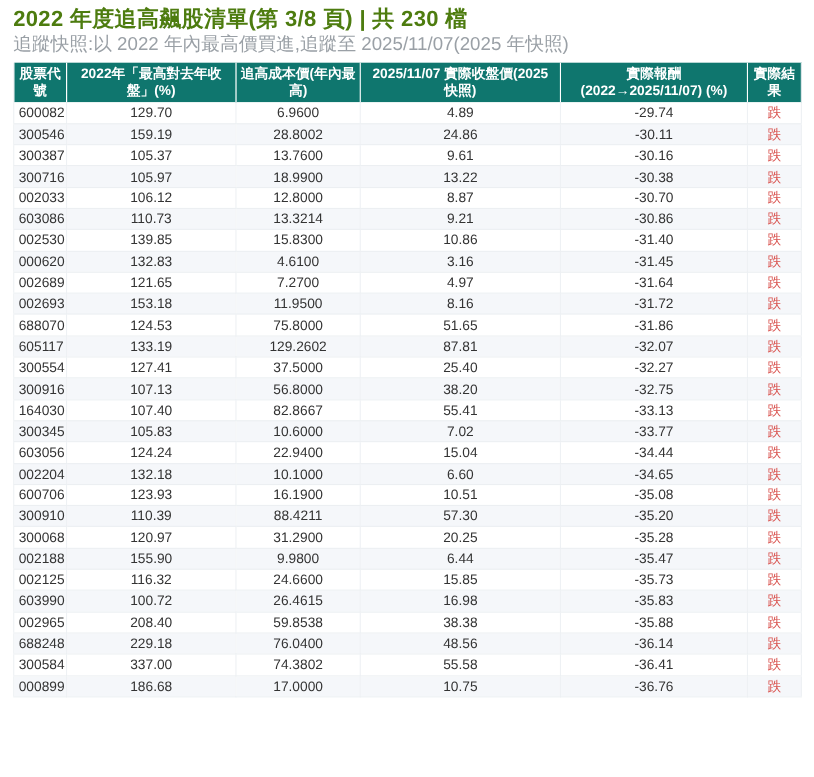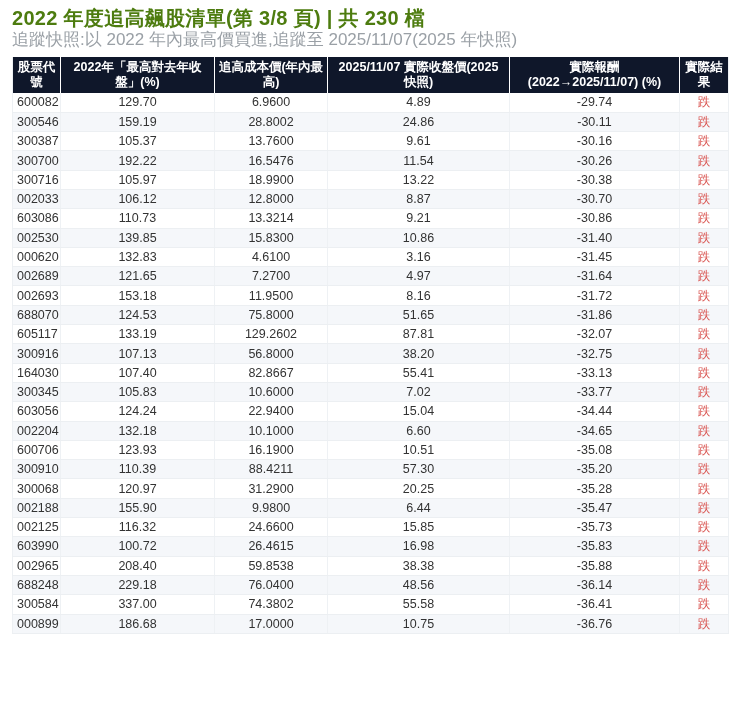--- a/index.html
+++ b/index.html
@@ -28,21 +28,21 @@
   }
 
   table.stock-table {
     border-collapse: collapse;
     table-layout: fixed;
     width: 716px;
     border-left: 1px solid #edf0f3;
     border-right: 1px solid #edf0f3;
   }
   .stock-table th {
-    background: #0f172a;
+    background: #0f766e;
     color: #ffffff;
     font-size: 12.5px;
     font-weight: 600;
     line-height: 15px;
     padding: 3px 2px;
     text-align: center;
     vertical-align: middle;
     white-space: pre-line;
     border-right: 1px solid #ffffff;
     height: 36px;
@@ -118,28 +118,20 @@
         </tr>
         <tr>
           <td>300387</td>
           <td>105.37</td>
           <td>13.7600</td>
           <td>9.61</td>
           <td>-30.16</td>
           <td class="result">跌</td>
         </tr>
         <tr>
-          <td>300700</td>
-          <td>192.22</td>
-          <td>16.5476</td>
-          <td>11.54</td>
-          <td>-30.26</td>
-          <td class="result">跌</td>
-        </tr>
-        <tr>
           <td>300716</td>
           <td>105.97</td>
           <td>18.9900</td>
           <td>13.22</td>
           <td>-30.38</td>
           <td class="result">跌</td>
         </tr>
         <tr>
           <td>002033</td>
           <td>106.12</td>
@@ -198,20 +190,28 @@
         </tr>
         <tr>
           <td>605117</td>
           <td>133.19</td>
           <td>129.2602</td>
           <td>87.81</td>
           <td>-32.07</td>
           <td class="result">跌</td>
         </tr>
         <tr>
+          <td>300554</td>
+          <td>127.41</td>
+          <td>37.5000</td>
+          <td>25.40</td>
+          <td>-32.27</td>
+          <td class="result">跌</td>
+        </tr>
+        <tr>
           <td>300916</td>
           <td>107.13</td>
           <td>56.8000</td>
           <td>38.20</td>
           <td>-32.75</td>
           <td class="result">跌</td>
         </tr>
         <tr>
           <td>164030</td>
           <td>107.40</td>

